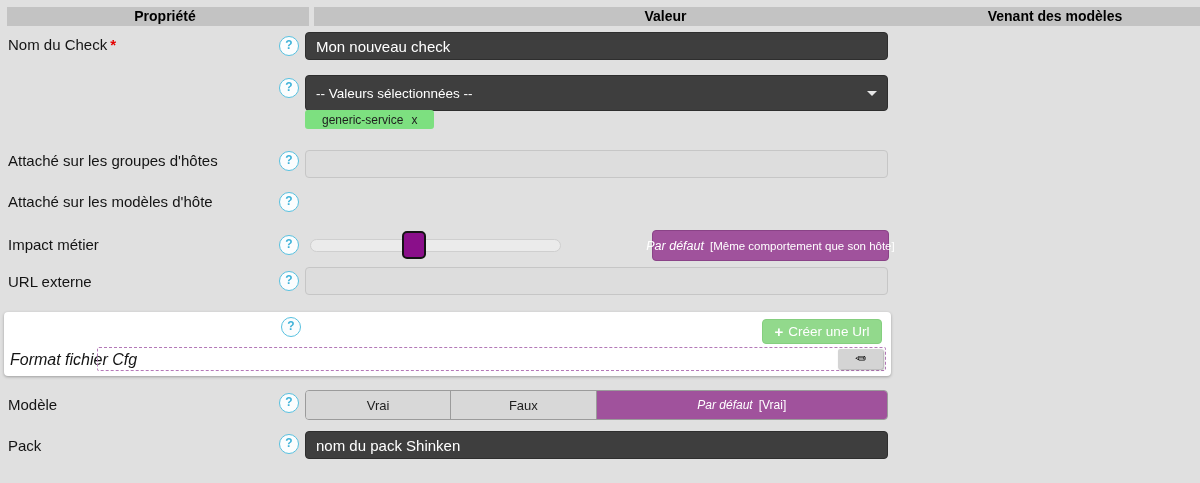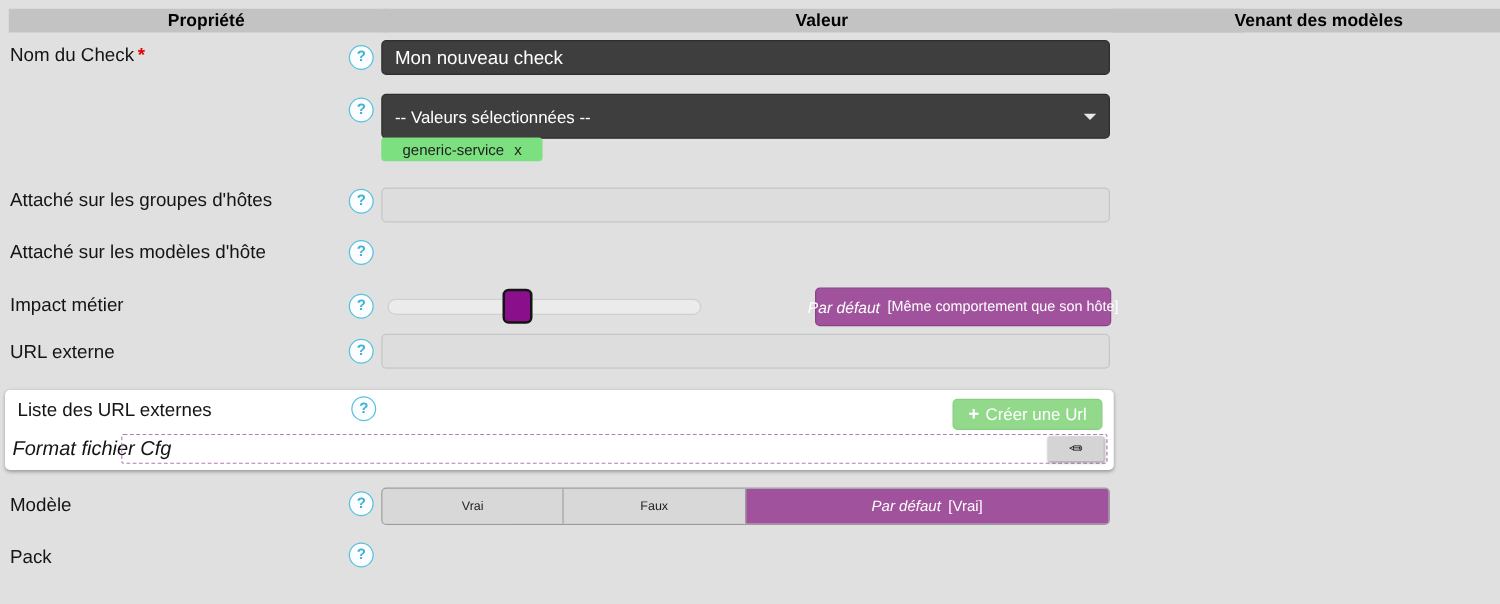--- a/index.html
+++ b/index.html
@@ -3,21 +3,21 @@
 <meta charset="utf-8">
 <style>
   html,body { margin:0; padding:0; background:#e0e0e0; }
   .page { position:relative; width:1200px; height:483px; background:#e0e0e0;
           font-family:"Liberation Sans", sans-serif; overflow:hidden; }
 
   
   .hdr { position:absolute; top:7px; height:19px; background:#c3c3c3; color:#000;
          font-weight:bold; font-size:14px; text-align:center; line-height:19px;padding-left:14px; }
   .hdr-prop { left:7px;   width:288px; }
-  .hdr-val  { left:306px; width:675px; }
+  .hdr-val  { left:314px; width:675px; }
   .hdr-src  { left:889px; width:304px; }
 
   
   .lbl { position:absolute; left:8px; font-size:15px; color:#141414; white-space:nowrap; }
   .req { color:#e40000; margin-left:3px; font-weight:bold; }
   .lbl-check{top:36px} .lbl-dd{top:78px} .lbl-hg{top:152px} .lbl-ht{top:193px}
   .lbl-imp{top:236px} .lbl-url{top:273px} .lbl-act{top:396px} .lbl-pack{top:437px}
 
   
   .help { position:absolute; left:279px; width:20px; height:20px; border-radius:50%;
@@ -76,21 +76,21 @@
   .btn-edit { position:absolute; right:2px; top:1px; width:45px; height:20px;
               background:#d4d4d4; border:none; border-radius:2px; cursor:pointer;
               box-shadow:1px 1px 2px rgba(0,0,0,.35); font-size:13px; line-height:20px;
               text-align:center; padding:0; font-family:inherit; }
   .btn-edit .glyph { display:inline-block; transform:scaleX(-1); }
 
   
   .btngroup { position:absolute; left:305px; top:390px; width:583px; height:30px;
               box-sizing:border-box; border:1px solid #9b9b9b; border-radius:4px;
               overflow:hidden; display:flex; background:#d8d8d8; }
-  .seg { display:flex; align-items:center; justify-content:center; font-size:10px;
+  .seg { display:flex; align-items:center; justify-content:center; font-size:13px;
          color:#1e1e1e; cursor:pointer; box-sizing:border-box; }
   .seg-true, .seg-false { flex:0 0 25%; border-right:1px solid #9b9b9b; background:#d8d8d8; }
   .seg-default { flex:1; background:#a0529c; color:#fff; gap:6px; font-size:12px; }
   .seg-default .pfx { font-style:italic; }
 </style>
 </head>
 <body>
 
 <div class="page">
 
@@ -128,21 +128,20 @@
   <div class="badge-impact">
     <span class="pfx">Par défaut</span>
     <span>[Même comportement que son hôte]</span>
   </div>
 
   <div class="lbl lbl-url">URL externe</div>
   <span class="help h6">?</span>
   <input class="field off f-url" disabled="" value="" style="">
 
   <div class="panel">
-    <div class="panel-title">Liste des URL externes</div>
     <span class="help">?</span>
     <button class="btn-create">
       <span class="plus">+</span>
       <span>Créer une Url</span>
     </button>
     <div class="fmt-lbl">Format fichier Cfg</div>
     <div class="dotted">
       <button class="btn-edit">
         <span class="glyph">✏</span>
       </button>
@@ -155,14 +154,15 @@
     <div class="seg seg-true">Vrai</div>
     <div class="seg seg-false">Faux</div>
     <div class="seg seg-default">
       <span class="pfx">Par défaut</span>
       <span>[Vrai]</span>
     </div>
   </div>
 
   <div class="lbl lbl-pack">Pack</div>
   <span class="help h9">?</span>
+  <input class="field dark f-pack" value="nom du pack Shinken" style="">
 
 </div>
 
 </body></html>

